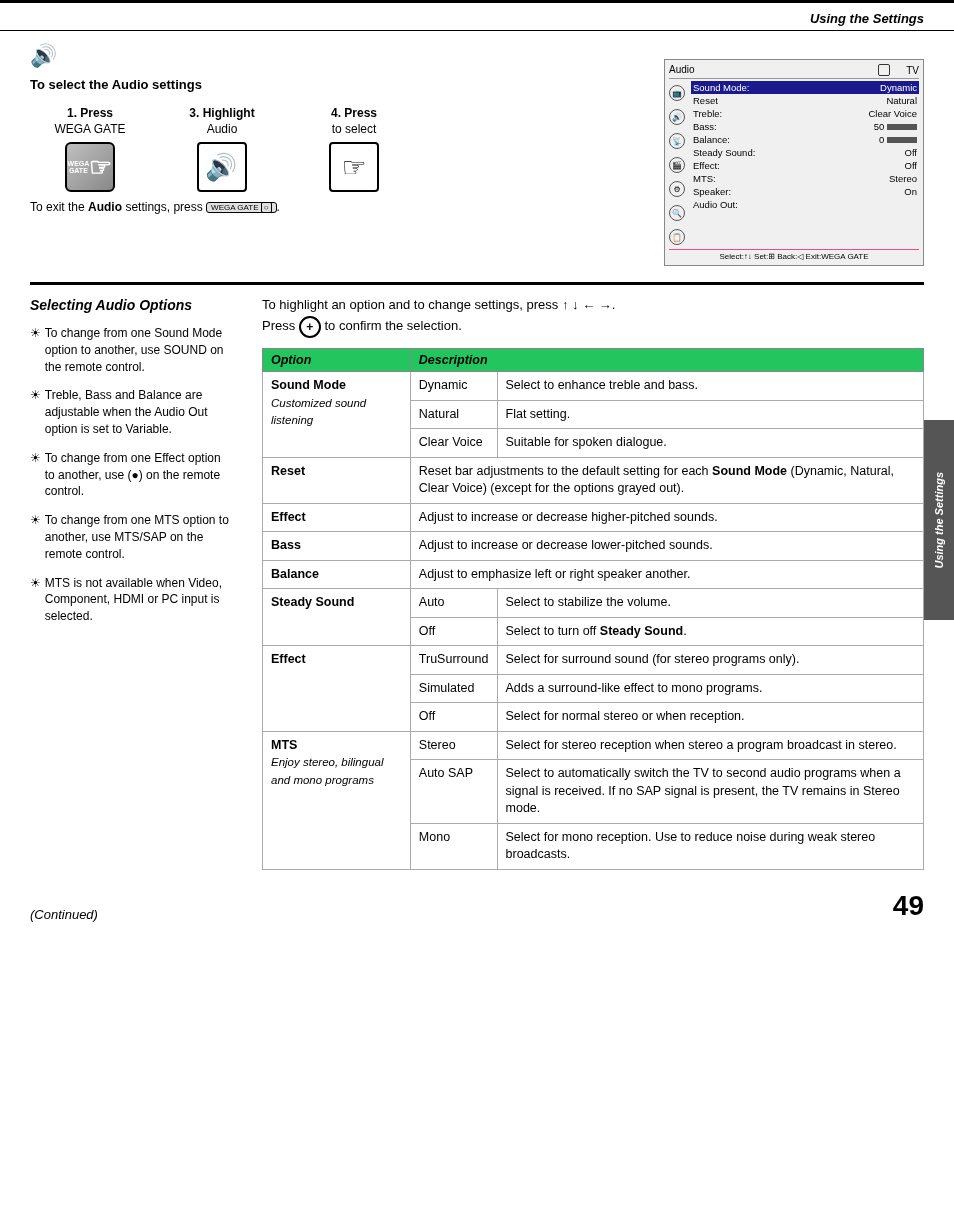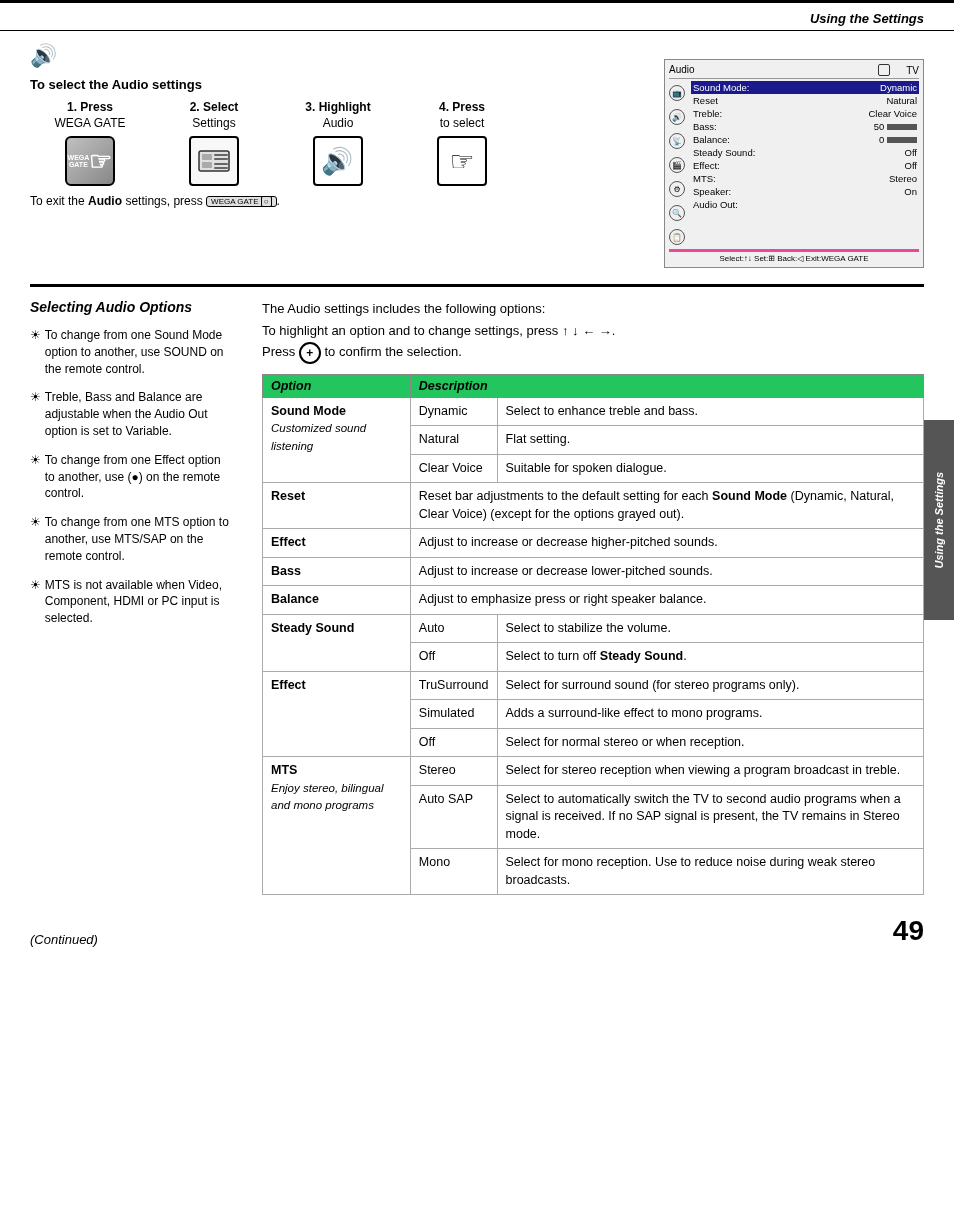--- a/index.html
+++ b/index.html
@@ -108,30 +108,30 @@
       display: flex;
       justify-content: space-between;
       padding: 1px 2px;
     }
     .menu-row.highlighted {
       background: #1a1a8c;
       color: #fff;
     }
     .screenshot-footer {
       font-size: 8px;
-      border-top: 3px solid #ec4899;
+      border-top: 1px solid #ec4899;
       margin-top: 4px;
       padding-top: 2px;
       text-align: center;
     }
 
     
     .steps-row {
       display: flex;
-      gap: 4px;
+      gap: 12px;
       margin-top: 4px;
       margin-bottom: 8px;
       align-items: flex-start;
     }
     .step-item {
       display: flex;
       flex-direction: column;
       align-items: center;
       width: 120px;
     }
@@ -326,21 +326,21 @@
     }
     .page-number {
       font-size: 28px;
       font-weight: bold;
     }
 
     
     .to-select-header {
       font-weight: bold;
       font-size: 13px;
-      margin-bottom: 8px;
+      margin-bottom: 14px;
     }
 
     .bold-text { font-weight: bold; }
   </style>
 </head>
 <body>
 
 <div class="top-border"></div>
 
 <div class="page-header">
@@ -362,35 +362,20 @@
 
         <div class="step-item">
           <div class="step-label"><span>1.</span> <span>Press</span></div>
           <div class="step-sub">WEGA GATE</div>
           <div class="step-icon wega-gate">
             <div style="font-size:7px;font-weight:bold;text-align:center;">WEGA GATE</div>
             <div style="font-size:26px;line-height:1;">☞</div>
           </div>
         </div>
 
-        <div class="step-item">
-          <div class="step-label"><span>2.</span> <span>Select</span></div>
-          <div class="step-sub">Settings</div>
-          <div class="step-icon settings-icon">
-            <svg width="36" height="36" viewBox="0 0 36 36">
-              <rect x="3" y="8" width="30" height="20" rx="2" fill="#e0e0e0" stroke="#333" stroke-width="1.5"></rect>
-              <rect x="6" y="11" width="10" height="6" fill="#aaa" rx="1"></rect>
-              <rect x="18" y="11" width="14" height="2" fill="#666" rx="1"></rect>
-              <rect x="18" y="15" width="14" height="2" fill="#666" rx="1"></rect>
-              <rect x="6" y="19" width="10" height="6" fill="#aaa" rx="1"></rect>
-              <rect x="18" y="20" width="14" height="2" fill="#666" rx="1"></rect>
-              <rect x="18" y="24" width="14" height="2" fill="#666" rx="1"></rect>
-            </svg>
-          </div>
-        </div>
 
         <div class="step-item">
           <div class="step-label"><span>3.</span> <span>Highlight</span></div>
           <div class="step-sub">Audio</div>
           <div class="step-icon audio-btn">🔊</div>
         </div>
 
         <div class="step-item">
           <div class="step-label"><span>4.</span> <span>Press</span></div>
           <div class="step-sub">to select</div>
@@ -496,21 +481,20 @@
         <span class="tip-bullet">☀</span>
         <span>To change from one MTS option to another, use MTS/SAP on the remote control.</span>
       </div>
       <div class="tip-item">
         <span class="tip-bullet">☀</span>
         <span>MTS is not available when Video, Component, HDMI or PC input is selected.</span>
       </div>
     </div>
 
     <div class="right-main">
-      <p class="intro-text">The Audio settings includes the following options:</p>
       <p class="arrows-text">To highlight an option and to change settings, press ↑ ↓ ← →.</p>
       <p class="confirm-text">
         <span>Press</span>
         <span class="confirm-btn">+</span>
         <span>to confirm the selection.</span>
       </p>
 
       <table class="options-table">
         <thead>
           <tr>
@@ -547,21 +531,21 @@
             <td colspan="2">Adjust to increase or decrease higher-pitched sounds.</td>
           </tr>
 
           <tr>
             <td><span class="bold-text">Bass</span></td>
             <td colspan="2">Adjust to increase or decrease lower-pitched sounds.</td>
           </tr>
 
           <tr>
             <td><span class="bold-text">Balance</span></td>
-            <td colspan="2">Adjust to emphasize press or right speaker balance.</td>
+            <td colspan="2">Adjust to emphasize left or right speaker another.</td>
           </tr>
 
           <tr>
             <td rowspan="2"><span class="bold-text">Steady Sound</span></td>
             <td>Auto</td>
             <td>Select to stabilize the volume.</td>
           </tr>
           <tr>
             <td>Off</td>
             <td>Select to turn off <strong>Steady Sound</strong>.</td>
@@ -580,21 +564,21 @@
             <td>Off</td>
             <td>Select for normal stereo or when reception.</td>
           </tr>
 
           <tr>
             <td rowspan="3">
               <span class="bold-text">MTS</span><br>
               <span class="option-italic">Enjoy stereo, bilingual and mono programs</span>
             </td>
             <td>Stereo</td>
-            <td>Select for stereo reception when viewing a program broadcast in treble.</td>
+            <td>Select for stereo reception when stereo a program broadcast in stereo.</td>
           </tr>
           <tr>
             <td>Auto SAP</td>
             <td>Select to automatically switch the TV to second audio programs when a signal is received. If no SAP signal is present, the TV remains in Stereo mode.</td>
           </tr>
           <tr>
             <td>Mono</td>
             <td>Select for mono reception. Use to reduce noise during weak stereo broadcasts.</td>
           </tr>
         </tbody>

